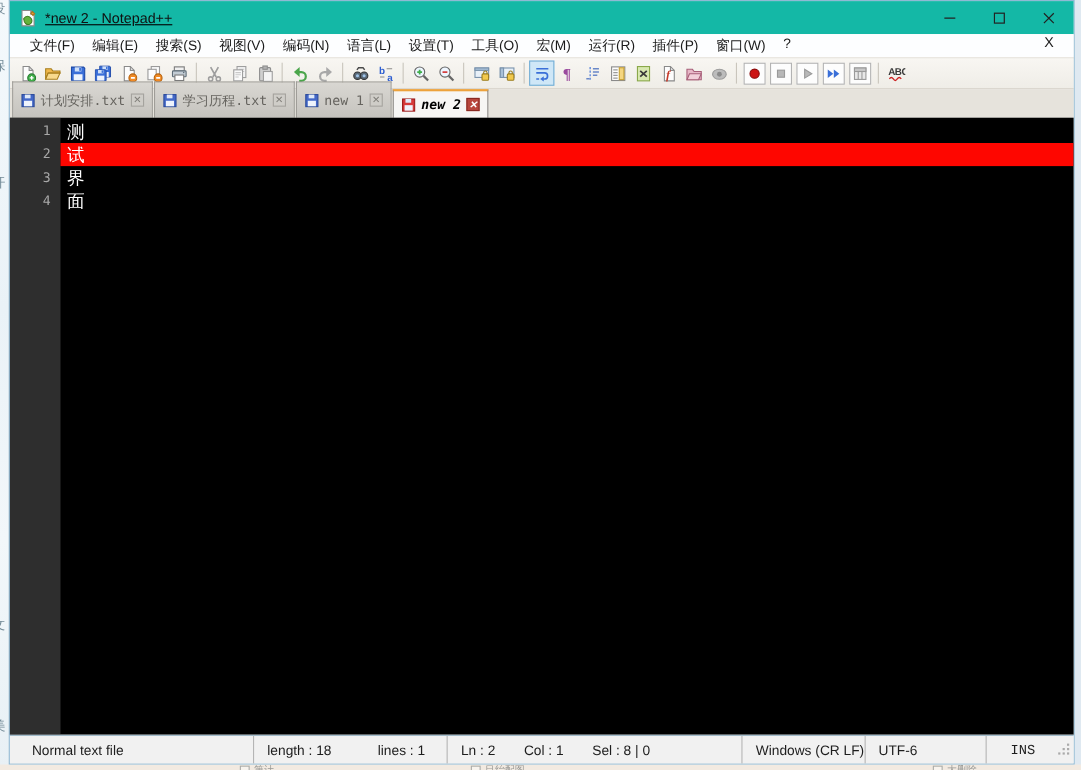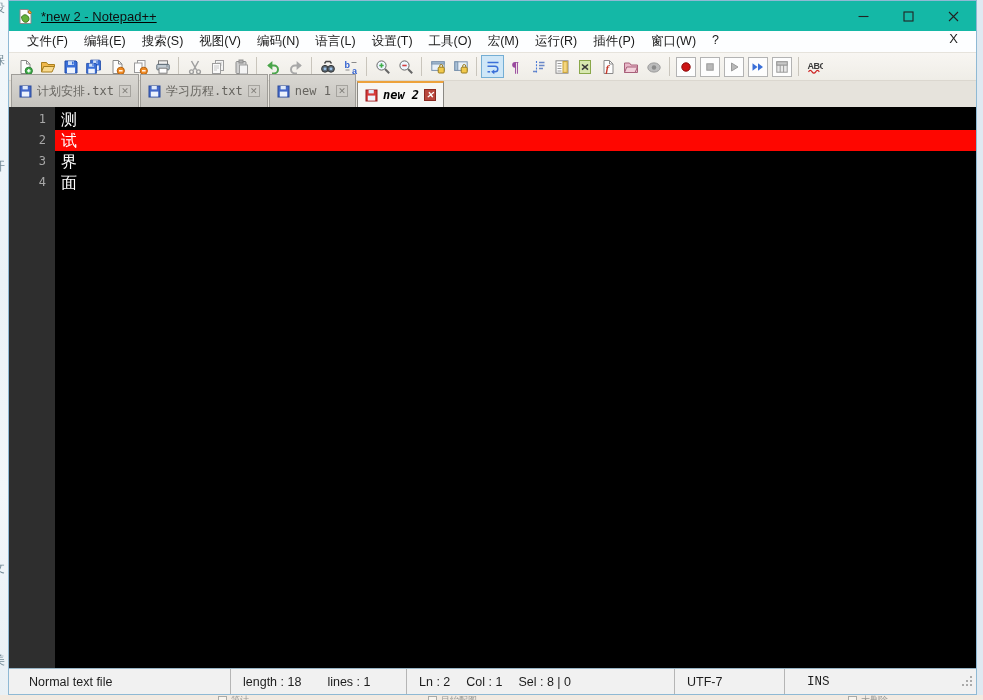--- a/index.html
+++ b/index.html
@@ -71,22 +71,22 @@
   .gutter .ln{display:block;height:21px;line-height:21px;padding-right:9px;}
   .code-area{flex:1 1 auto;padding-top:2px;color:#fff;}
   .code-line{height:21px;line-height:21px;padding-left:6px;font-size:16px;
     font-family:"DejaVu Sans Mono","Liberation Sans",sans-serif;}
   .code-line.current{background:#fe0600;}
   
   .status-bar{height:25px;flex:0 0 25px;background:#f1f1f1;border-top:1px solid #98b5c6;
     display:flex;align-items:stretch;font-size:12.5px;color:#1d1d1d;text-align:center;}
   .sb-seg{display:flex;align-items:center;border-right:1px solid #b5b5b5;box-sizing:border-box;white-space:nowrap;}
   .sb-doc{flex:0 0 222px;padding-left:20px;}
-  .sb-len{flex:0 0 176px;padding-left:12px;gap:26px;}
-  .sb-pos{flex:0 0 268px;padding-left:12px;gap:16px;}
+  .sb-len{flex:0 0 176px;padding-left:12px;gap:42px;}
+  .sb-pos{flex:0 0 268px;padding-left:12px;gap:26px;}
   .sb-eol{flex:0 0 100px;padding-left:12px;}
   .sb-enc{flex:0 0 110px;padding-left:12px;}
   .sb-ins{flex:1 1 auto;border-right:none;padding-left:22px;position:relative;font-family:Liberation Mono, monospace;}
   .grip{position:absolute;right:2px;bottom:2px;}
 </style>
 </head>
 <body>
 
 <div class="left-sliver">
     <span class="frag" style="top: 0px;">设</span>
@@ -518,21 +518,22 @@
     <div class="sb-seg sb-doc">Normal text file</div>
     <div class="sb-seg sb-len">
       <span>length : 18</span>
       <span>lines : 1</span>
     </div>
     <div class="sb-seg sb-pos">
       <span>Ln : 2</span>
       <span>Col : 1</span>
       <span>Sel : 8 | 0</span>
     </div>
-    <div class="sb-seg sb-enc">UTF-7</div>
+    <div class="sb-seg sb-eol">Windows (CR LF)</div>
+    <div class="sb-seg sb-enc">UTF-6</div>
     <div class="sb-seg sb-ins">
       <span>INS</span>
       <span class="grip">
         <svg width="13" height="13" viewBox="0 0 13 13">
           <g fill="#aaa">
               <rect x="9" y="9" width="2" height="2"></rect>
               <rect x="9" y="5" width="2" height="2"></rect>
               <rect x="5" y="9" width="2" height="2"></rect>
               <rect x="9" y="1" width="2" height="2"></rect>
               <rect x="5" y="5" width="2" height="2"></rect>

